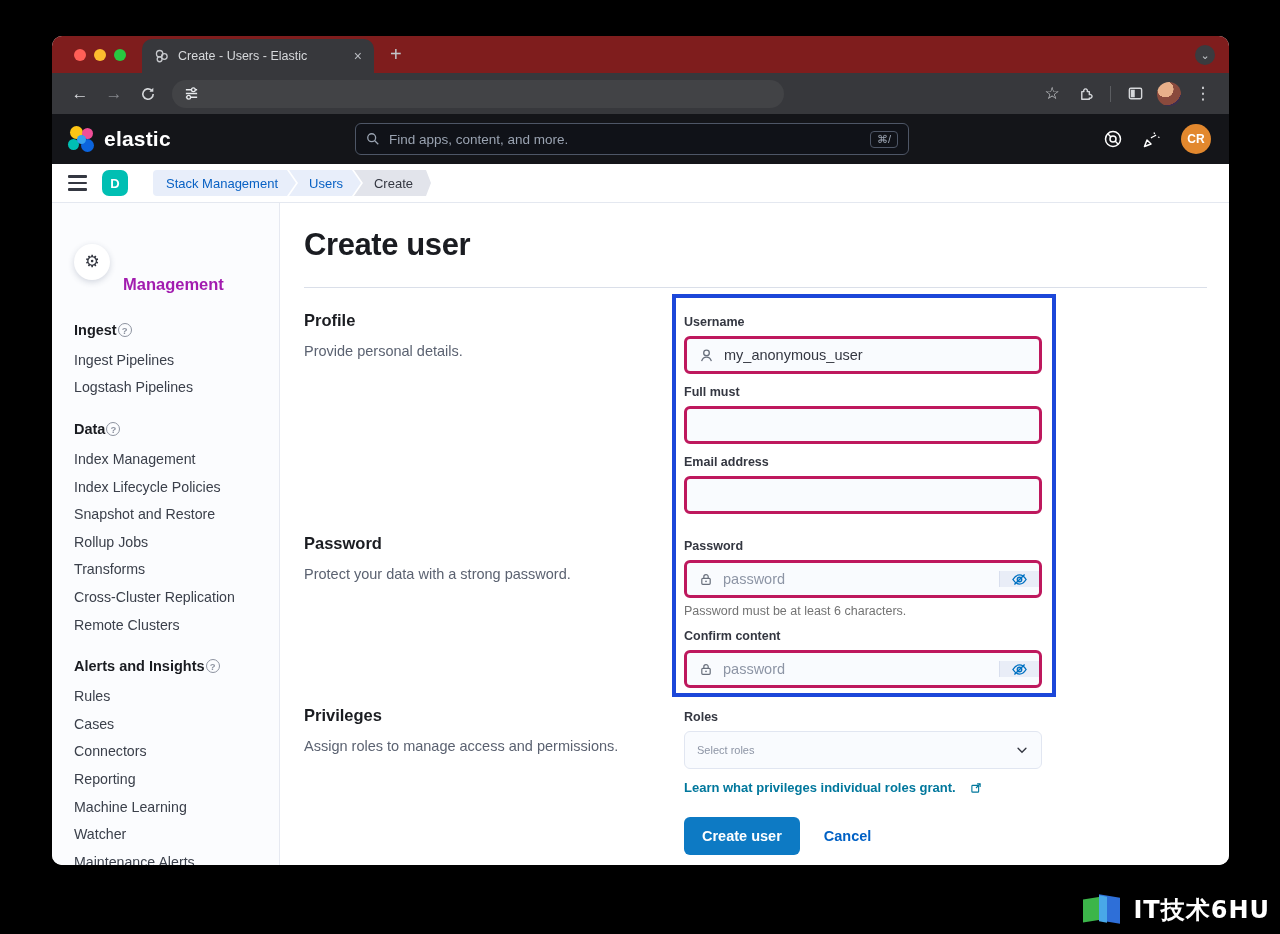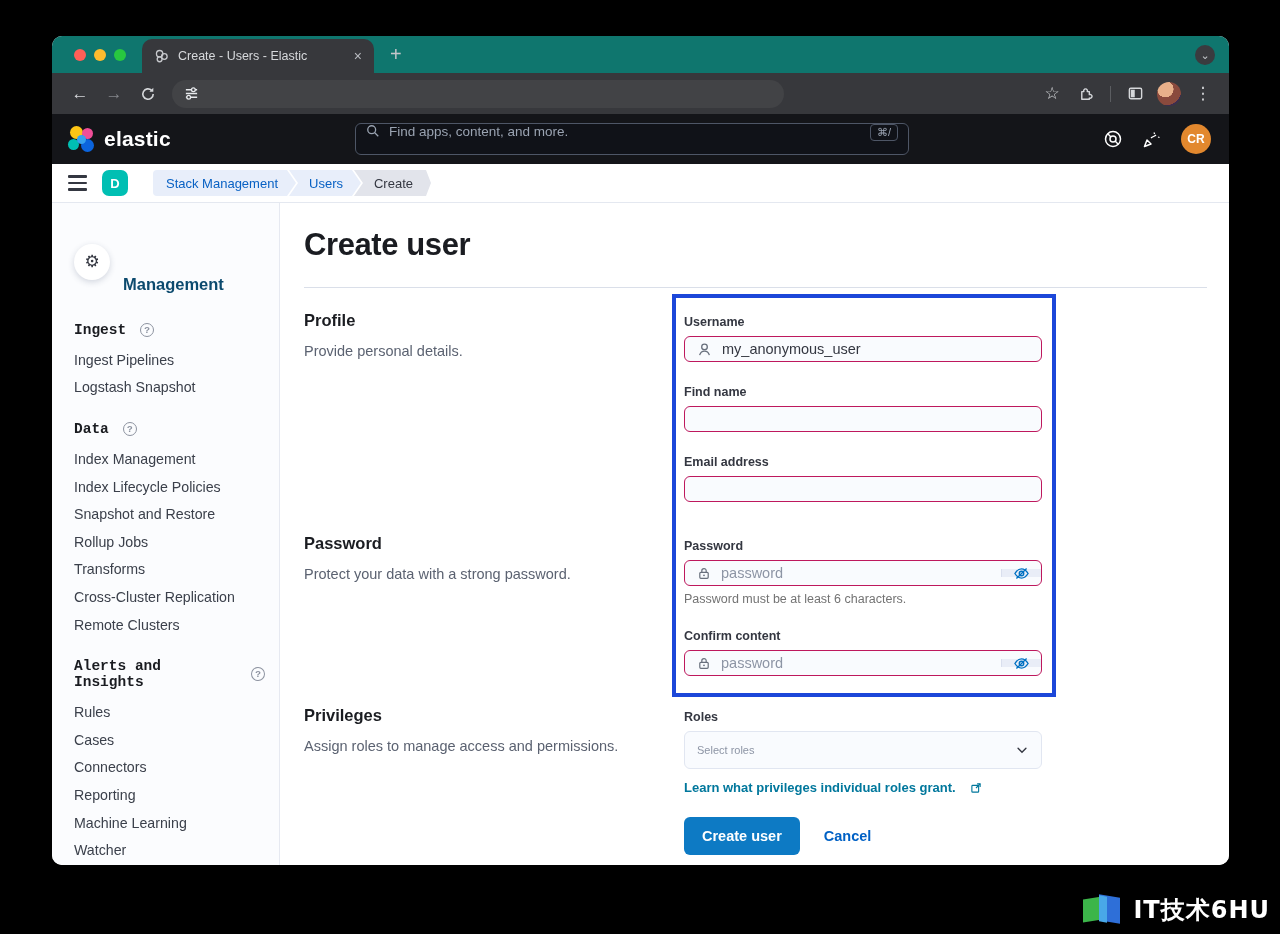--- a/index.html
+++ b/index.html
@@ -3,21 +3,21 @@
 <meta charset="utf-8">
 <style>
   * { box-sizing: border-box; margin: 0; padding: 0; }
   html,body { width:1280px; height:934px; background:#000; font-family:"Liberation Sans", sans-serif; overflow:hidden; }
 
   
   .window { position:absolute; left:52px; top:36px; width:1177px; height:829px;
             border-radius:10px; overflow:hidden; background:#fff; display:flex; flex-direction:column; }
 
   
-  .tabstrip { height:37px; background:#0f766e; display:flex; align-items:center; flex-shrink:0; position:relative; }
+  .tabstrip { height:37px; background:#7f1d1d; display:flex; align-items:center; flex-shrink:0; position:relative; }
   .traffic { display:flex; gap:8px; margin:0 16px 0 22px; }
   .tl { width:12px; height:12px; border-radius:50%; }
   .tl.r{ background:#ff5f57; } .tl.y{ background:#febc2e; } .tl.g{ background:#28c840; }
   .tab { height:34px; align-self:flex-end; background:#37383c; border-radius:10px 10px 0 0;
          display:flex; align-items:center; gap:9px; padding:0 12px; width:232px; color:#d7d9dc; font-size:12.5px; }
   .tab-title { flex:1; white-space:nowrap; overflow:hidden; }
   .tab-close { color:#b9bcc1; font-size:14px; cursor:pointer; }
   .newtab { color:#c3c6ca; font-size:20px; margin-left:16px; cursor:pointer; }
   .tabsearch { position:absolute; right:14px; top:9px; width:20px; height:20px; border-radius:50%;
                background:#3a3b3f; color:#c3c6ca; font-size:11px; display:flex; align-items:center; justify-content:center; }
@@ -34,21 +34,21 @@
   .avatar-chrome { width:24px; height:24px; border-radius:50%;
                    background:radial-gradient(circle at 35% 30%, #e8b08a 0 35%, #8a4a3d 36% 70%, #3c2d4f 71%); }
   svg.ic { display:block; }
 
   
   .eheader { height:50px; background:#141519; display:flex; align-items:center; padding:0 18px 0 16px; position:relative; flex-shrink:0; }
   .elogo { position:relative; width:27px; height:27px; margin-right:9px; }
   .elogo i { position:absolute; border-radius:50%; }
   .brand { color:#fff; font-size:21px; font-weight:600; letter-spacing:.2px; }
   .esearch { position:absolute; left:303px; top:9px; width:554px; height:32px; background:#101218;
-             border:1px solid #4e5666; border-radius:6px; display:flex; align-items:flex-start; padding:0 10px; gap:9px; }
+             border:1px solid #4e5666; border-radius:6px; display:flex; align-items:center; padding:0 10px; gap:9px; }
   .esearch-ph { color:#9aa3b1; font-size:13.5px; flex:1; }
   .kbd { border:1px solid #4e5666; border-radius:4px; color:#9aa3b1; font-size:11px; padding:1px 6px; }
   .e-icons { margin-left:auto; display:flex; align-items:center; gap:19px; }
   .avatar-cr { width:30px; height:30px; border-radius:50%; background:#e2882e; color:#fff;
                font-size:12px; font-weight:700; display:flex; align-items:center; justify-content:center; }
 
   
   .breadbar { height:39px; background:#fff; border-bottom:1px solid #e4e8f0; display:flex; align-items:center;
               padding:0 16px; gap:15px; flex-shrink:0; }
   .hamburger { width:19px; display:flex; flex-direction:column; gap:4px; cursor:pointer; }
@@ -62,37 +62,37 @@
   .crumb.last { margin-left:-7px; clip-path:polygon(0 0, calc(100% - 5px) 0, 100% 50%, calc(100% - 5px) 100%, 0 100%, 9px 50%); border-radius:0 4px 4px 0; cursor:default; }
   .crumb.link { background:#e8eefa; color:#0861c4; }
   .crumb.current { background:#e2e4eb; color:#343741; }
 
   
   .content { flex:1; display:flex; min-height:0; }
   .sidebar { width:228px; background:#fbfcfe; border-right:1px solid #e6e9f1; padding:26px 14px 0 22px; overflow:hidden; flex-shrink:0; }
   .mgmt-row { display:flex; align-items:center; gap:13px; margin-bottom:28px; }
   .gear-badge { width:36px; height:36px; border-radius:50%; background:#fff; box-shadow:0 2px 6px rgba(45,60,95,.2);
                 display:flex; align-items:center; justify-content:center; font-size:17px; color:#343741; }
-  .mgmt-title { font-size:16.5px; font-weight:700; color:#0c4a6e;margin-top:46px; }
+  .mgmt-title { font-size:16.5px; font-weight:700; color:#a21caf;margin-top:46px; }
   .sec { margin-bottom:20px; }
-  .sec-h { display:flex; align-items:center; gap:14px; font-size:14.5px; font-weight:700; color:#1a1c21; margin-bottom:8px;font-family:Liberation Mono, monospace; }
+  .sec-h { display:flex; align-items:center; gap:1px; font-size:14.5px; font-weight:700; color:#1a1c21; margin-bottom:8px; }
   .qm { width:14px; height:14px; border-radius:50%; border:1.4px solid #8d93a0; color:#8d93a0;
         font-size:9.5px; font-weight:700; display:flex; align-items:center; justify-content:center; }
   .side-item { font-size:14.2px; color:#3b404b; padding:5.8px 0; cursor:pointer; white-space:nowrap; }
 
   
   .main { flex:1; position:relative; background:#fff; overflow:hidden; }
   .page-title { position:absolute; left:24px; top:24px; font-size:31px; font-weight:800; color:#1a1c21; letter-spacing:-.4px; }
   .rule { position:absolute; left:24px; right:22px; top:84px; border-top:1px solid #dadfe9; }
   .desc-block { position:absolute; left:24px; width:350px; }
   .desc-h { font-size:16.5px; font-weight:700; color:#1a1c21; margin-bottom:13px; }
   .desc-p { font-size:14.5px; color:#5b6271; }
   .fgroup { position:absolute; left:404px; width:358px; }
   .flabel { font-size:12.5px; font-weight:700; color:#343741; margin-bottom:7px; }
-  .finput { height:26px; background:#f9fbfe; border:1px solid #be185d; border-radius:6px;
+  .finput { height:38px; background:#f9fbfe; border:3px solid #be185d; border-radius:6px;
             display:flex; align-items:center; padding:8px 12px; gap:10px; overflow:hidden; }
   .finput input { border:none; background:transparent; flex:1; font-size:14.5px; color:#343741;
                   outline:none; font-family:"Liberation Sans", sans-serif; min-width:0; }
   .finput input::placeholder { color:#8d95a5; }
   .in-ic { color:#69707d; flex-shrink:0; display:flex; }
   .append { align-self:stretch; width:40px; margin:0 -12px 0 0; background:#e9edf7; border-left:1px solid #d9dfee;
             display:flex; align-items:center; justify-content:center; color:#0071c2; cursor:pointer; flex-shrink:0; }
   .help-text { font-size:12.5px; color:#737373; margin-top:6px; }
   .fselect { height:38px; background:#f9fbfe; border:1px solid #e1e6f1; border-radius:6px;
              display:flex; align-items:center; padding:0 12px; cursor:pointer; }
@@ -231,21 +231,21 @@
         <span class="gear-badge">⚙</span>
         <span class="mgmt-title">Management</span>
       </div>
 
       <div class="sec">
         <div class="sec-h">
           <span>Ingest</span>
           <span class="qm">?</span>
         </div>
         <div class="side-item">Ingest Pipelines</div>
-        <div class="side-item">Logstash Snapshot</div>
+        <div class="side-item">Logstash Pipelines</div>
       </div>
 
       <div class="sec">
         <div class="sec-h">
           <span>Data</span>
           <span class="qm">?</span>
         </div>
         <div class="side-item">Index Management</div>
         <div class="side-item">Index Lifecycle Policies</div>
         <div class="side-item">Snapshot and Restore</div>
@@ -295,21 +295,21 @@
             <svg class="ic" width="15" height="15" viewBox="0 0 16 16">
               <circle cx="8" cy="5.2" r="3" fill="none" stroke="#69707d" stroke-width="1.4"></circle>
               <path d="M2.8 14c1-3 2.8-4.2 5.2-4.2s4.2 1.2 5.2 4.2" fill="none" stroke="#69707d" stroke-width="1.4"></path>
             </svg>
           </span>
           <input value="my_anonymous_user" style="">
         </div>
       </div>
 
       <div class="fgroup" style="top:182px">
-        <div class="flabel">Find name</div>
+        <div class="flabel">Full must</div>
         <div class="finput">
             <input value="" style="">
           </div>
       </div>
 
       <div class="fgroup" style="top:252px">
         <div class="flabel">Email address</div>
         <div class="finput">
             <input value="" style="">
           </div>

